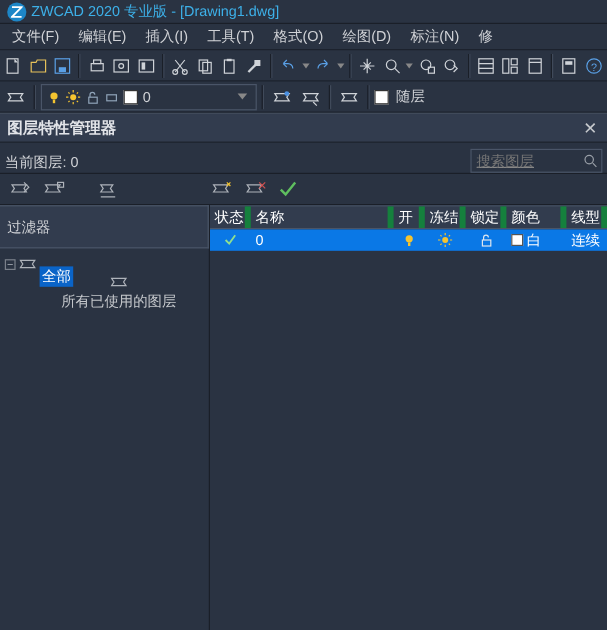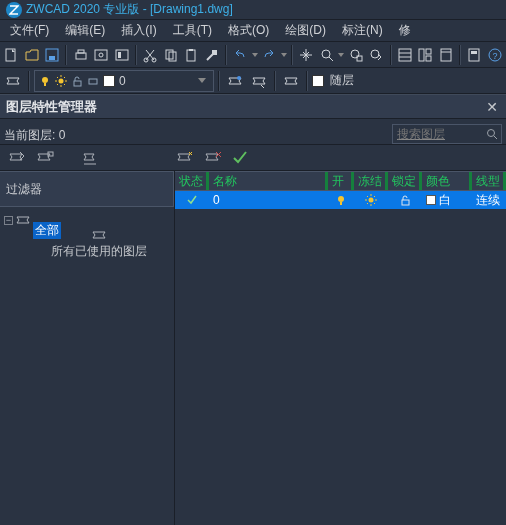--- a/index.html
+++ b/index.html
@@ -50,21 +50,21 @@
   .filter-header { height:36px; background:#323c4e; border:1px solid #4a5568; border-left:none; display:flex; align-items:center; padding:0 6px; color:#d0d2d6; }
   .tree { padding:4px 4px; font-size:12px; }
   .tree-row { display:flex; align-items:center; height:18px; gap:2px; }
   .tree-toggle { width:9px; height:9px; border:1px solid #7a808a; display:flex; align-items:center; justify-content:center; font-size:9px; line-height:1; color:#aeb3ba; cursor:pointer; }
   .tree-row .ticon { width:16px; display:flex; align-items:center; justify-content:center; color:#aeb3ba; }
   .tree-row.sel .tlabel { background:#0a64c8; color:#fff; padding:0 2px;margin-top:20px; }
   .tree-row.child { padding-left:24px;flex-direction:column; }
 
   .table-panel { flex:1; background:#2a3342; display:flex; flex-direction:column; overflow:hidden; }
   .thead { display:flex; height:20px; background:#323c4e; border-top:1px solid #4a5568; border-bottom:1px solid #4a5568; }
-  .th { border-right:3px solid #15803d; display:flex; align-items:center; padding:0 4px; color:#22c55e; overflow:hidden; white-space:nowrap; }
+  .th { border-right:5px solid #15803d; display:flex; align-items:center; padding:0 4px; color:#ffffff; overflow:hidden; white-space:nowrap; }
   .tbody { flex:1; overflow:auto; }
   .trow { display:flex; height:18px; align-items:center; }
   .trow.sel { background:#0a78e6; color:#fff; }
   .td { border-right:1px solid transparent; display:flex; align-items:center; padding:0 4px; overflow:hidden; white-space:nowrap; justify-content:center; }
   .td.left { justify-content:flex-start; }
 
   .col-status{width:34px}.col-name{flex:1;min-width:60px}.col-on{width:26px}.col-freeze{width:34px}.col-lock{width:34px}.col-color{width:50px}.col-ltype{width:34px}
 
   
   .ico { display:inline-flex; align-items:center; justify-content:center; }

